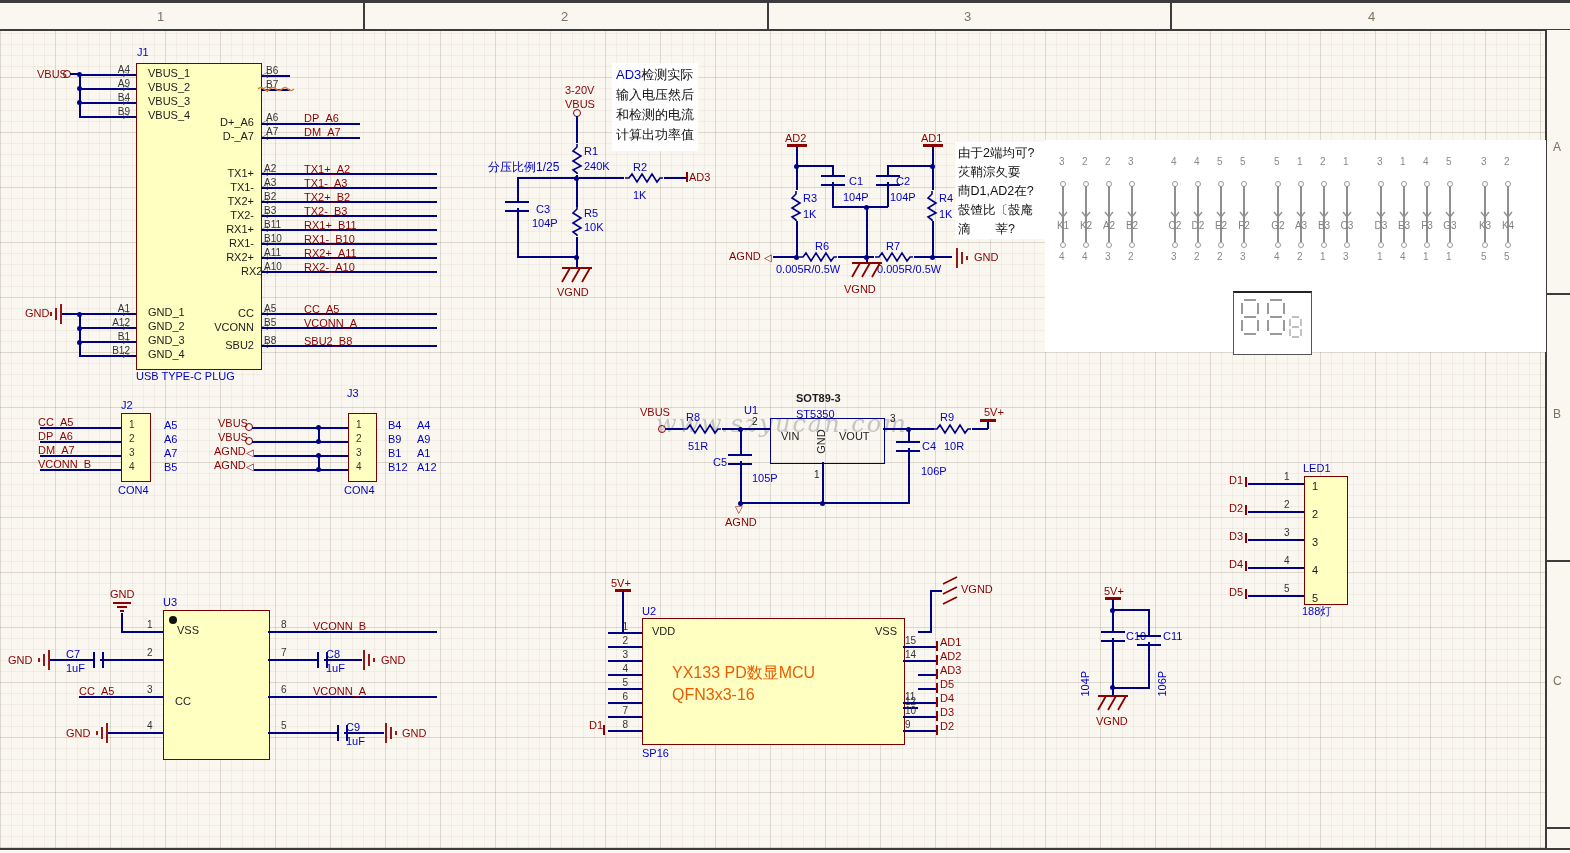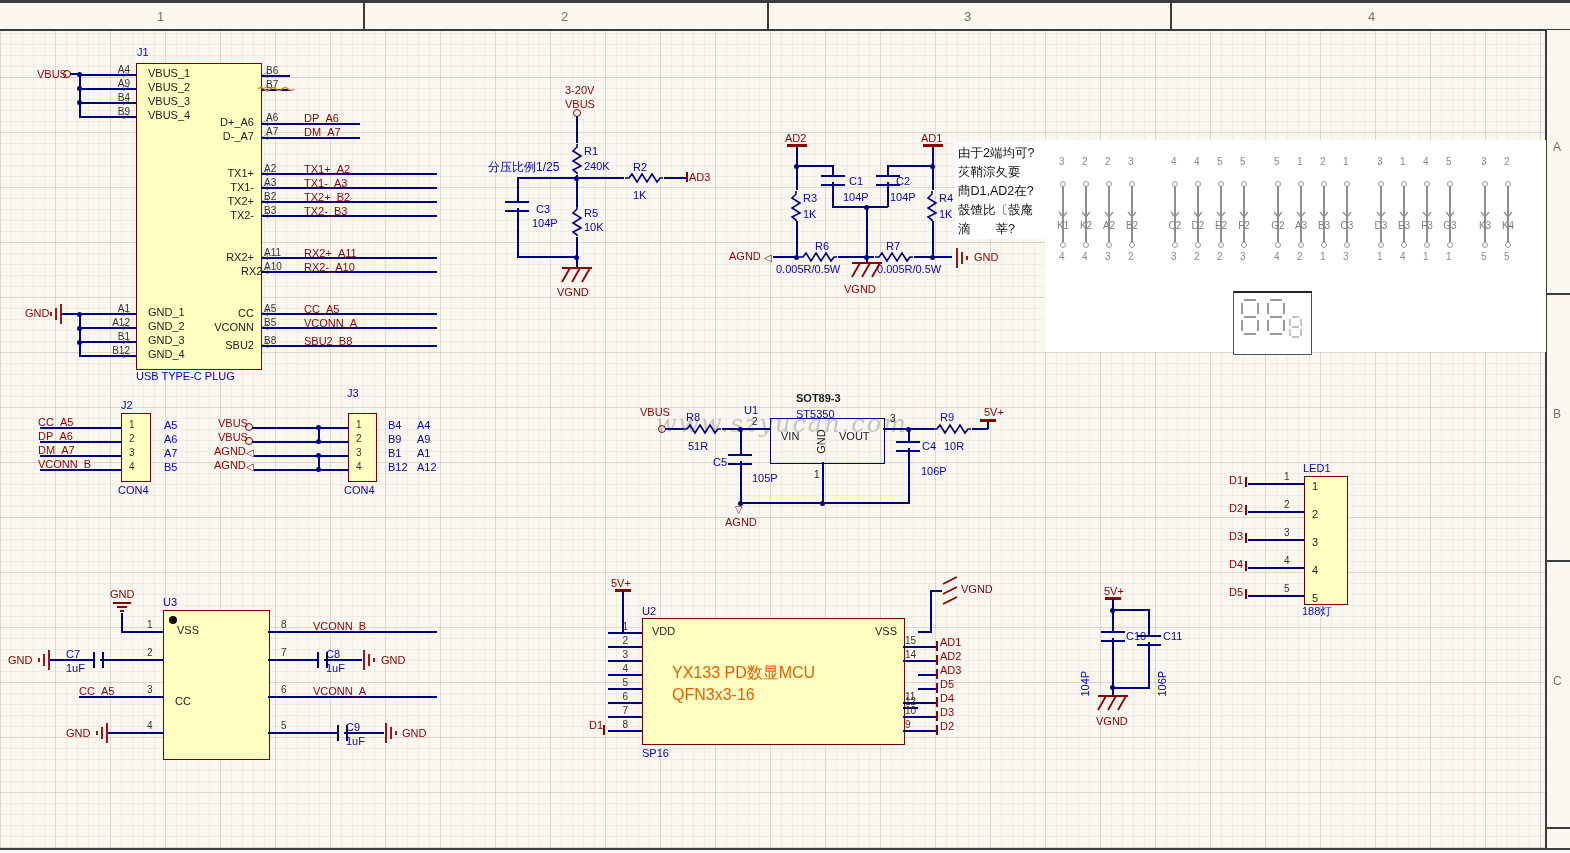--- a/index.html
+++ b/index.html
@@ -227,20 +227,34 @@
       <span class="pnum" style="left:264px;top:3px">B2</span>
       <span class="t net" style="left:304px;top:3px">TX2+_B2</span>
     </div>
       <div class="row" style="top: 203px;">
       <span class="t blk r" style="left:184px;top:7px;width:70px">TX2-</span>
       <span class="arr" style="left:262px;top:8px">◁</span>
       <div class="wh" style="left:261px;top:12px;width:176px"></div>
       <span class="pnum" style="left:264px;top:3px">B3</span>
       <span class="t net" style="left:304px;top:3px">TX2-_B3</span>
     </div>
+      <div class="row" style="top: 217px;">
+      <span class="t blk r" style="left:184px;top:7px;width:70px">RX1+</span>
+      <span class="arr" style="left:262px;top:8px">◁</span>
+      <div class="wh" style="left:261px;top:12px;width:176px"></div>
+      <span class="pnum" style="left:264px;top:3px">B11</span>
+      <span class="t net" style="left:304px;top:3px">RX1+_B11</span>
+    </div>
+      <div class="row" style="top: 231px;">
+      <span class="t blk r" style="left:184px;top:7px;width:70px">RX1-</span>
+      <span class="arr" style="left:262px;top:8px">◁</span>
+      <div class="wh" style="left:261px;top:12px;width:176px"></div>
+      <span class="pnum" style="left:264px;top:3px">B10</span>
+      <span class="t net" style="left:304px;top:3px">RX1-_B10</span>
+    </div>
       <div class="row" style="top: 245px;">
       <span class="t blk r" style="left:184px;top:7px;width:70px">RX2+</span>
       <span class="arr" style="left:262px;top:8px">◁</span>
       <div class="wh" style="left:261px;top:12px;width:176px"></div>
       <span class="pnum" style="left:264px;top:3px">A11</span>
       <span class="t net" style="left:304px;top:3px">RX2+_A11</span>
     </div>
       <div class="row" style="top: 259px;">
       <span class="t blk r" style="left:196px;top:7px;width:70px">RX2-</span>
       <span class="arr" style="left:262px;top:8px">◁</span>
@@ -308,20 +322,26 @@
   <div class="wh" style="left:579px;top:177px;width:45px"></div>
   <svg class="sym rs" style="left:624px;top:172px" width="40" height="12">
       <polyline points="1,6 5,6 8,2 13,10 18,2 23,10 28,2 33,10 36,6 39,6"></polyline>
     </svg>
   <span class="t blu" style="left:633px;top:162px">R2</span>
   <span class="t blu" style="left:633px;top:190px">1K</span>
   <div class="wh" style="left:664px;top:177px;width:22px"></div>
   <span class="tick" style="left:686px;top:172px"></span>
   <span class="t net" style="left:689px;top:172px">AD3</span>
 
+  <div class="note" style="left:612px;top:63px;width:78px;height:84px">
+    <div><span class="blu">AD3</span><span>检测实际</span></div>
+    <div>输入电压然后</div>
+    <div>和检测的电流</div>
+    <div>计算出功率值</div>
+  </div>
 
   <span class="t net" style="left:785px;top:133px">AD2</span>
   <div class="pbar" style="left:787px;top:144px;width:20px"></div>
   <div class="wv" style="left:796px;top:147px;height:43px"></div>
   <span class="dot" style="left:794px;top:164px"></span>
   <span class="t net" style="left:921px;top:133px">AD1</span>
   <div class="pbar" style="left:923px;top:144px;width:20px"></div>
   <div class="wv" style="left:932px;top:147px;height:43px"></div>
   <span class="dot" style="left:930px;top:164px"></span>
 

